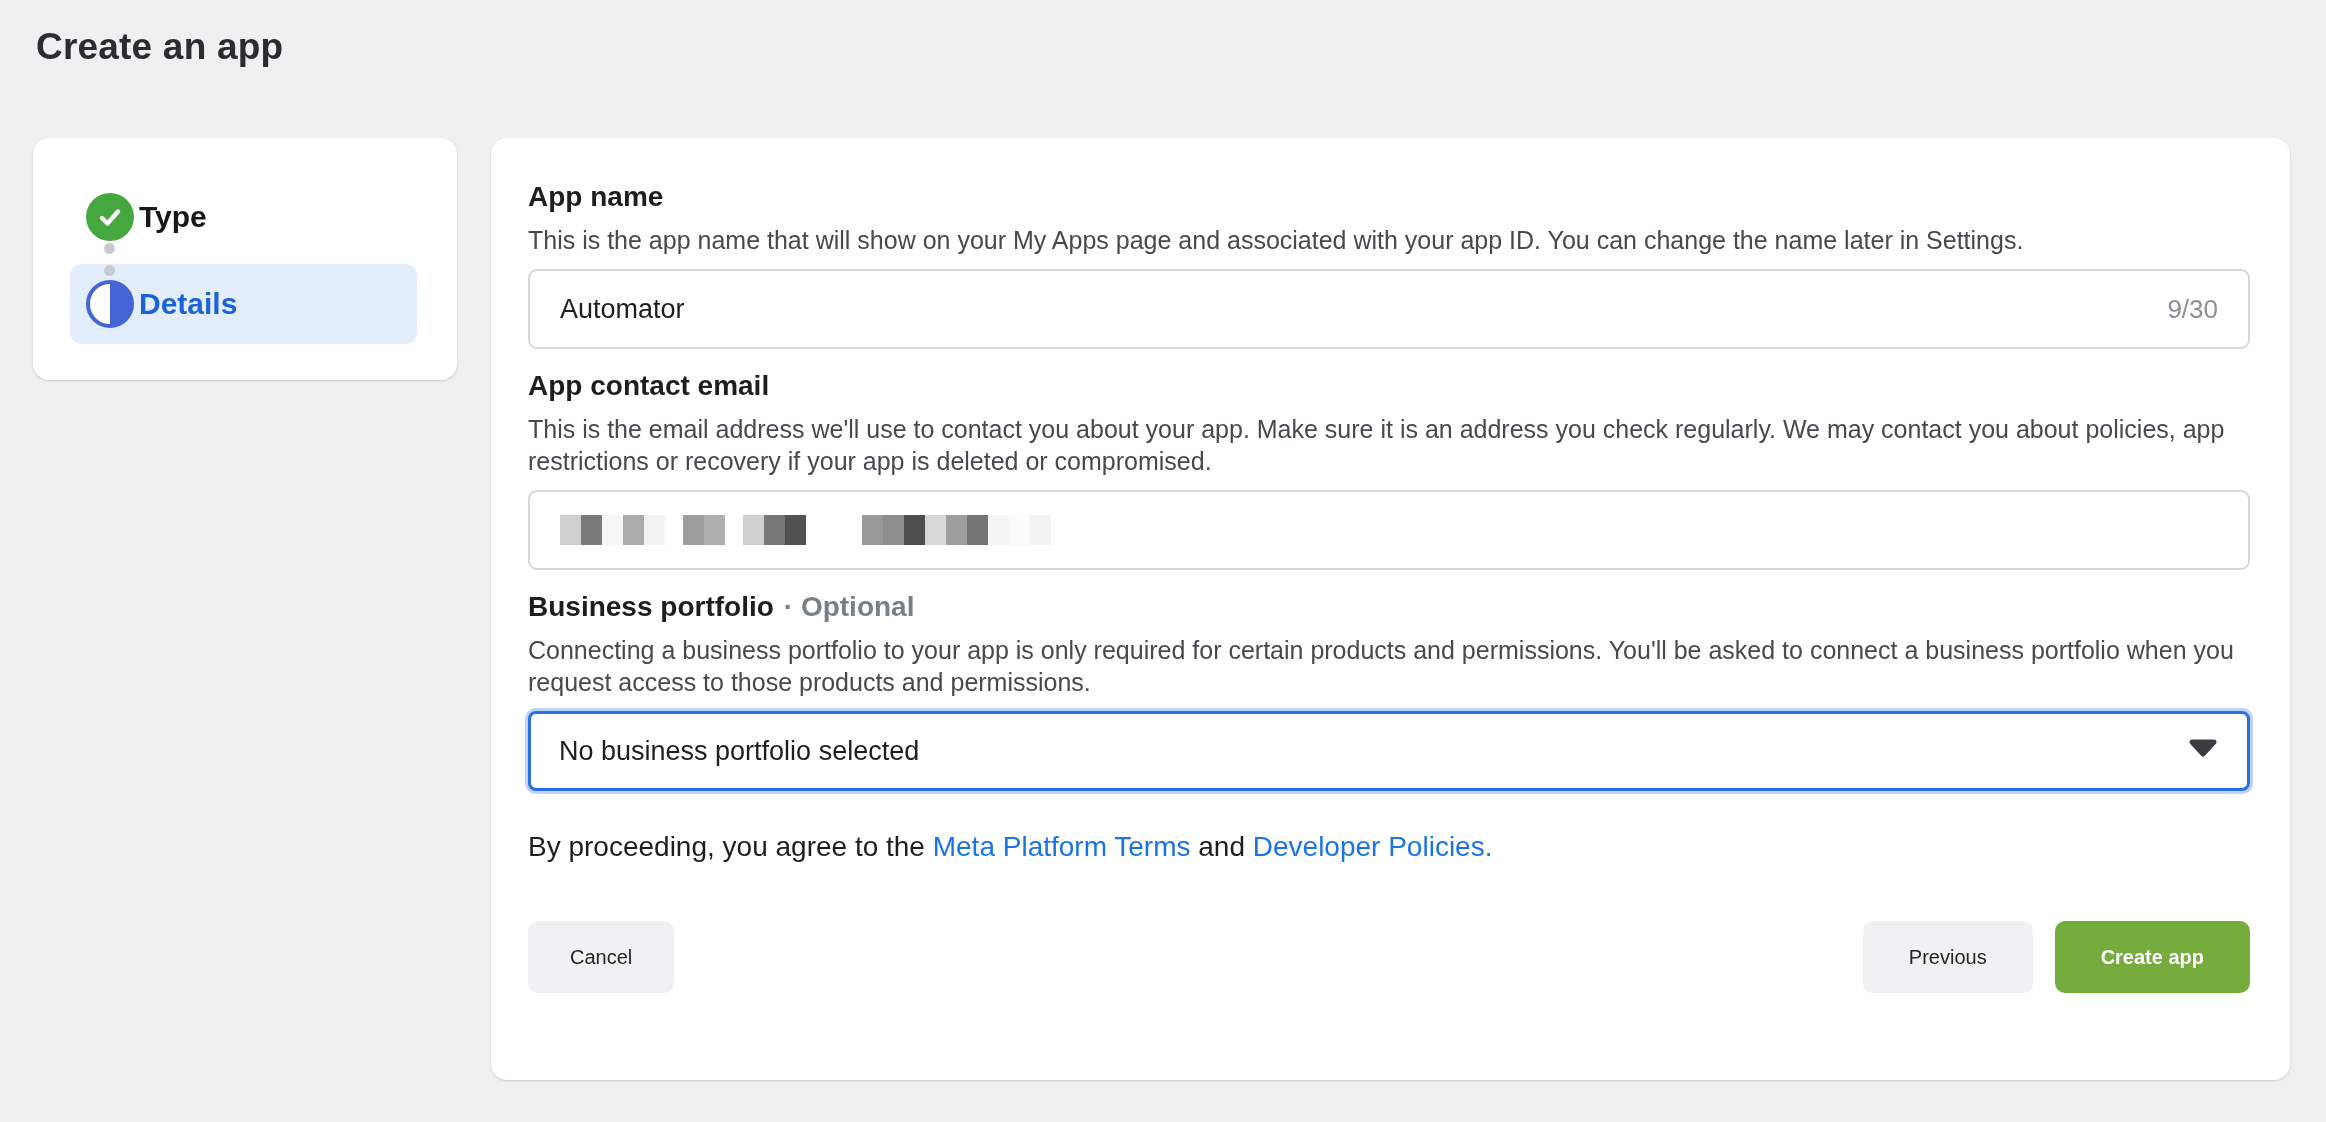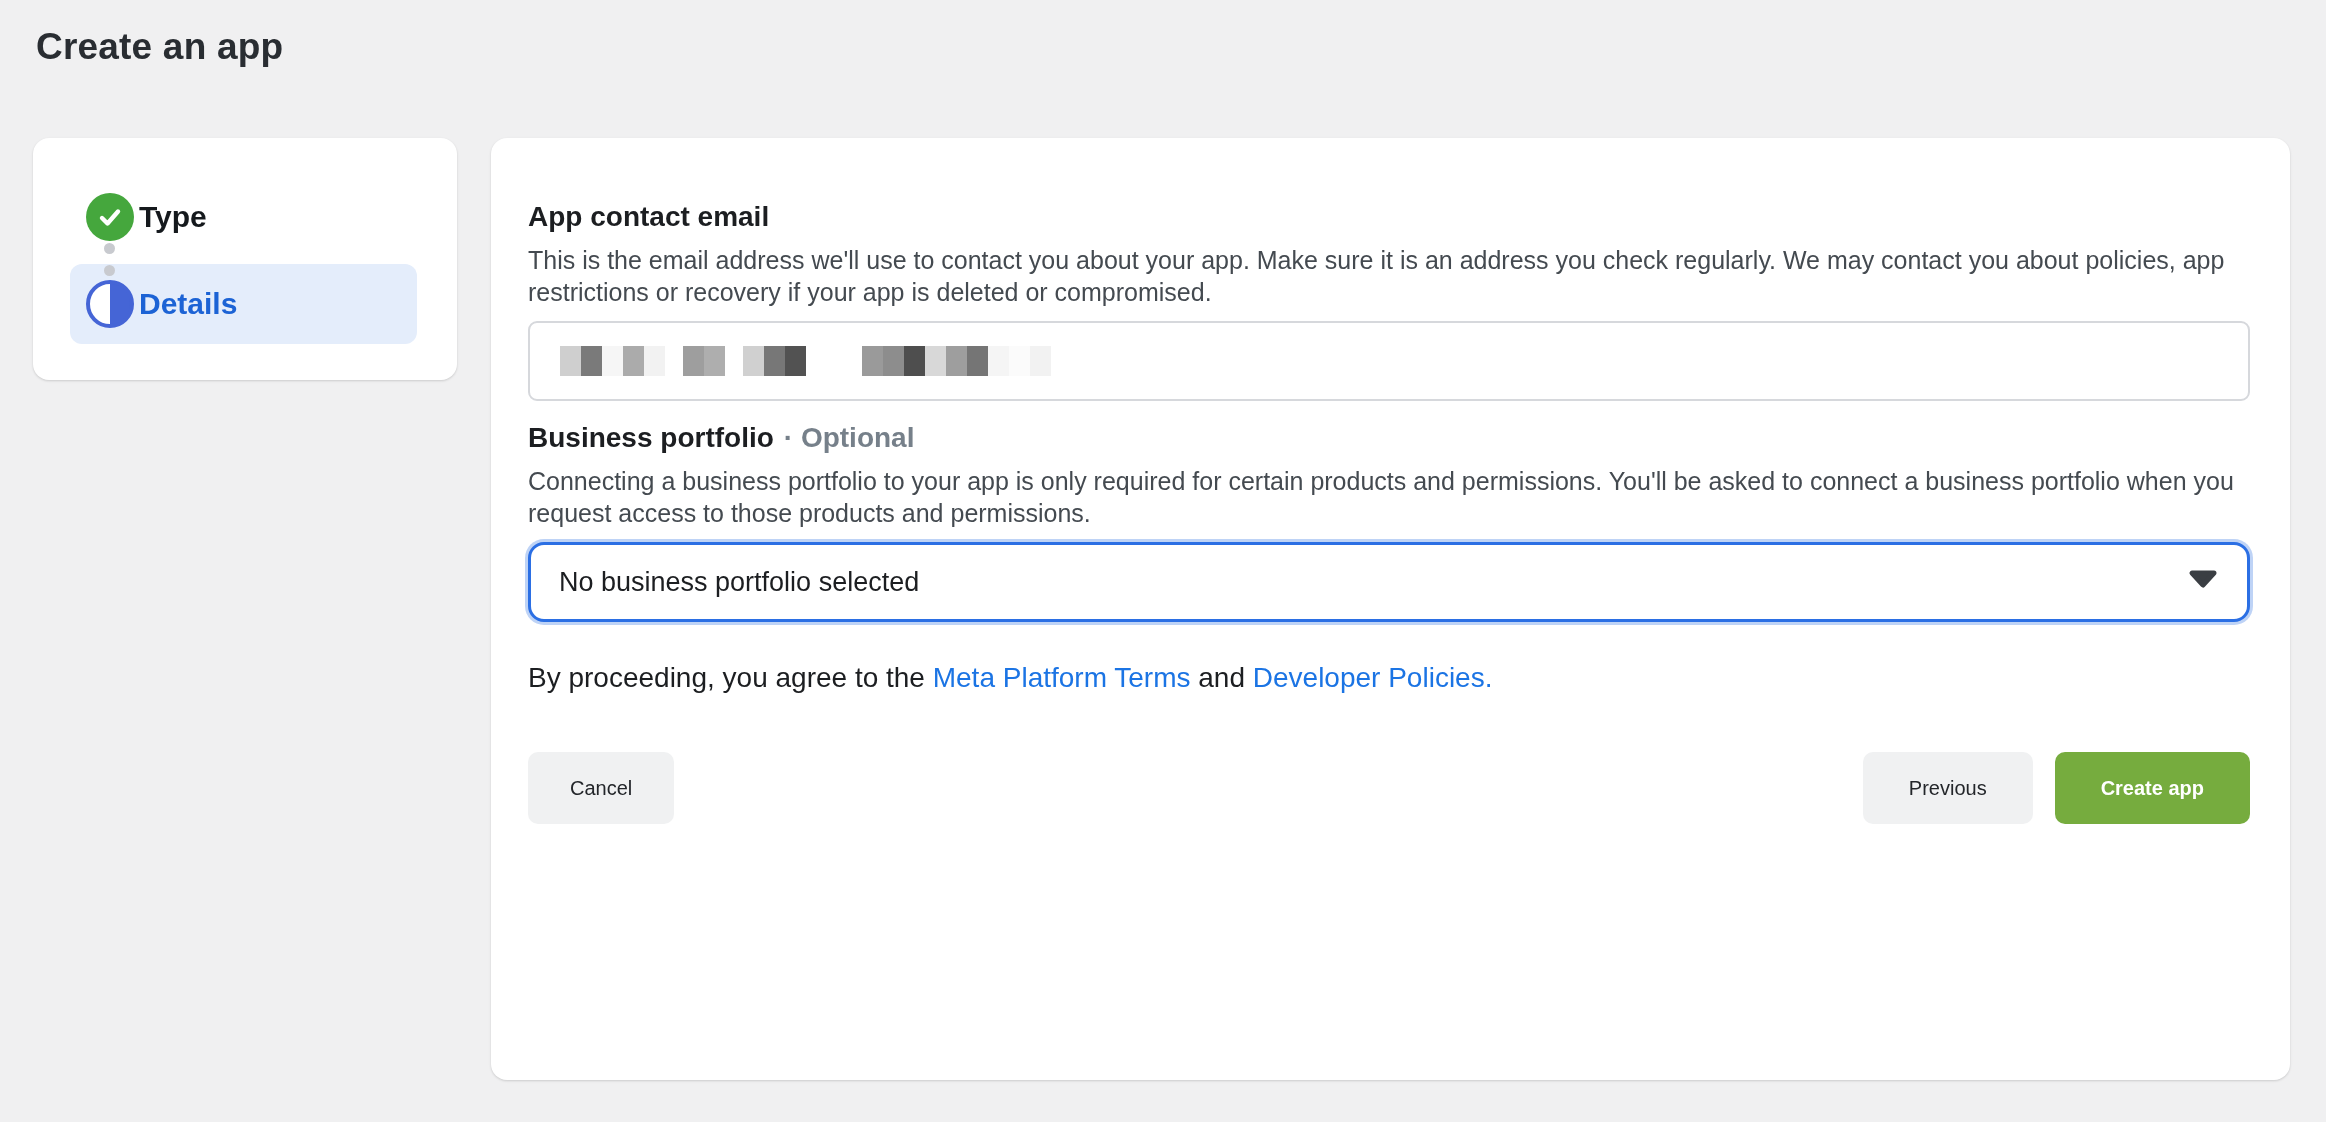--- a/index.html
+++ b/index.html
@@ -100,21 +100,21 @@
   }
   .text-input .grow { flex: 1 1 auto; }
   .char-counter { color: #8a9099; font-size: 26px; }
   .redaction-row { display: flex; align-items: center; }
   .red-group { display: flex; }
   .red-group i { display: block; width: 21px; height: 30px; }
   .select-input {
     height: 80px;
     border: 3px solid #2b6fe4;
     box-shadow: 0 0 0 3px #bed3f6;
-    border-radius: 16px;
+    border-radius: 8px;
     display: flex;
     align-items: center;
     justify-content: space-between;
     padding: 0 26px 0 28px;
     font-size: 27px;
     color: #1c1e21;
     background: #fff;
     cursor: pointer;
   }
   .terms {
@@ -166,20 +166,28 @@
   <span class="connector-dot d1"></span>
   <span class="connector-dot d2"></span>
   <div class="step-row current">
     <span class="step-icon half"></span>
     <span class="step-label blue">Details</span>
   </div>
 </aside>
 
 <main class="card form-card">
 
+  <section>
+    <h2 class="field-label">App name</h2>
+    <p class="field-desc">This is the app name that will show on your My Apps page and associated with your app ID. You can change the name later in Settings.</p>
+    <div class="text-input">
+      <span class="grow">Automator</span>
+      <span class="char-counter">9/30</span>
+    </div>
+  </section>
 
   <section class="section">
     <h2 class="field-label">App contact email</h2>
     <p class="field-desc">This is the email address we'll use to contact you about your app. Make sure it is an address you check regularly. We may contact you about policies, app restrictions or recovery if your app is deleted or compromised.</p>
     <div class="text-input">
       <div class="redaction-row">
           <span class="red-group" style="margin-right: 18px;">
             <i style="background: rgb(207, 207, 207);"></i>
             <i style="background: rgb(122, 122, 122);"></i>
             <i style="background: rgb(246, 246, 246);"></i>

